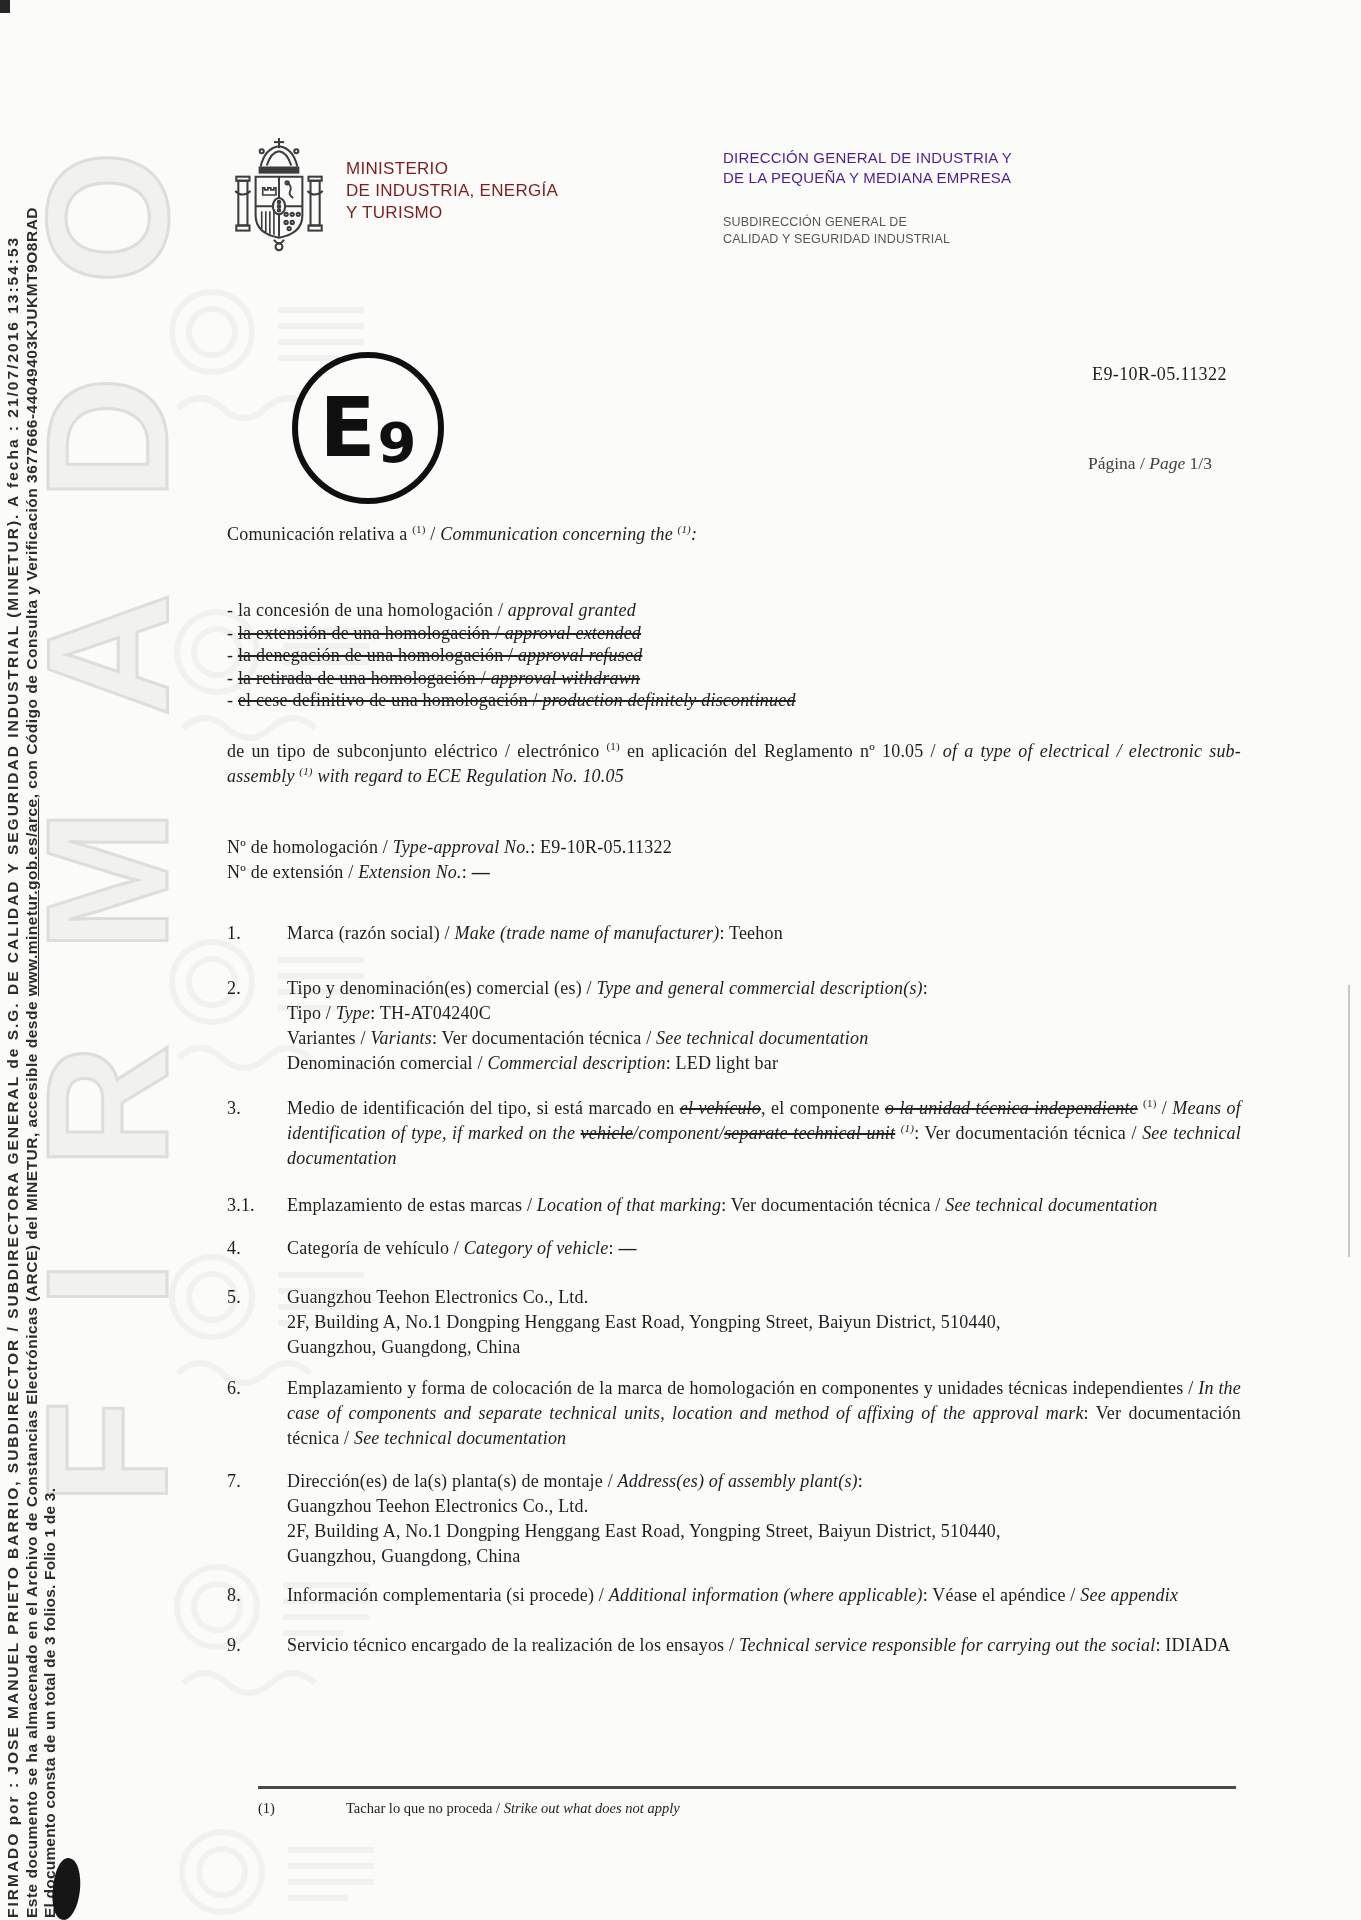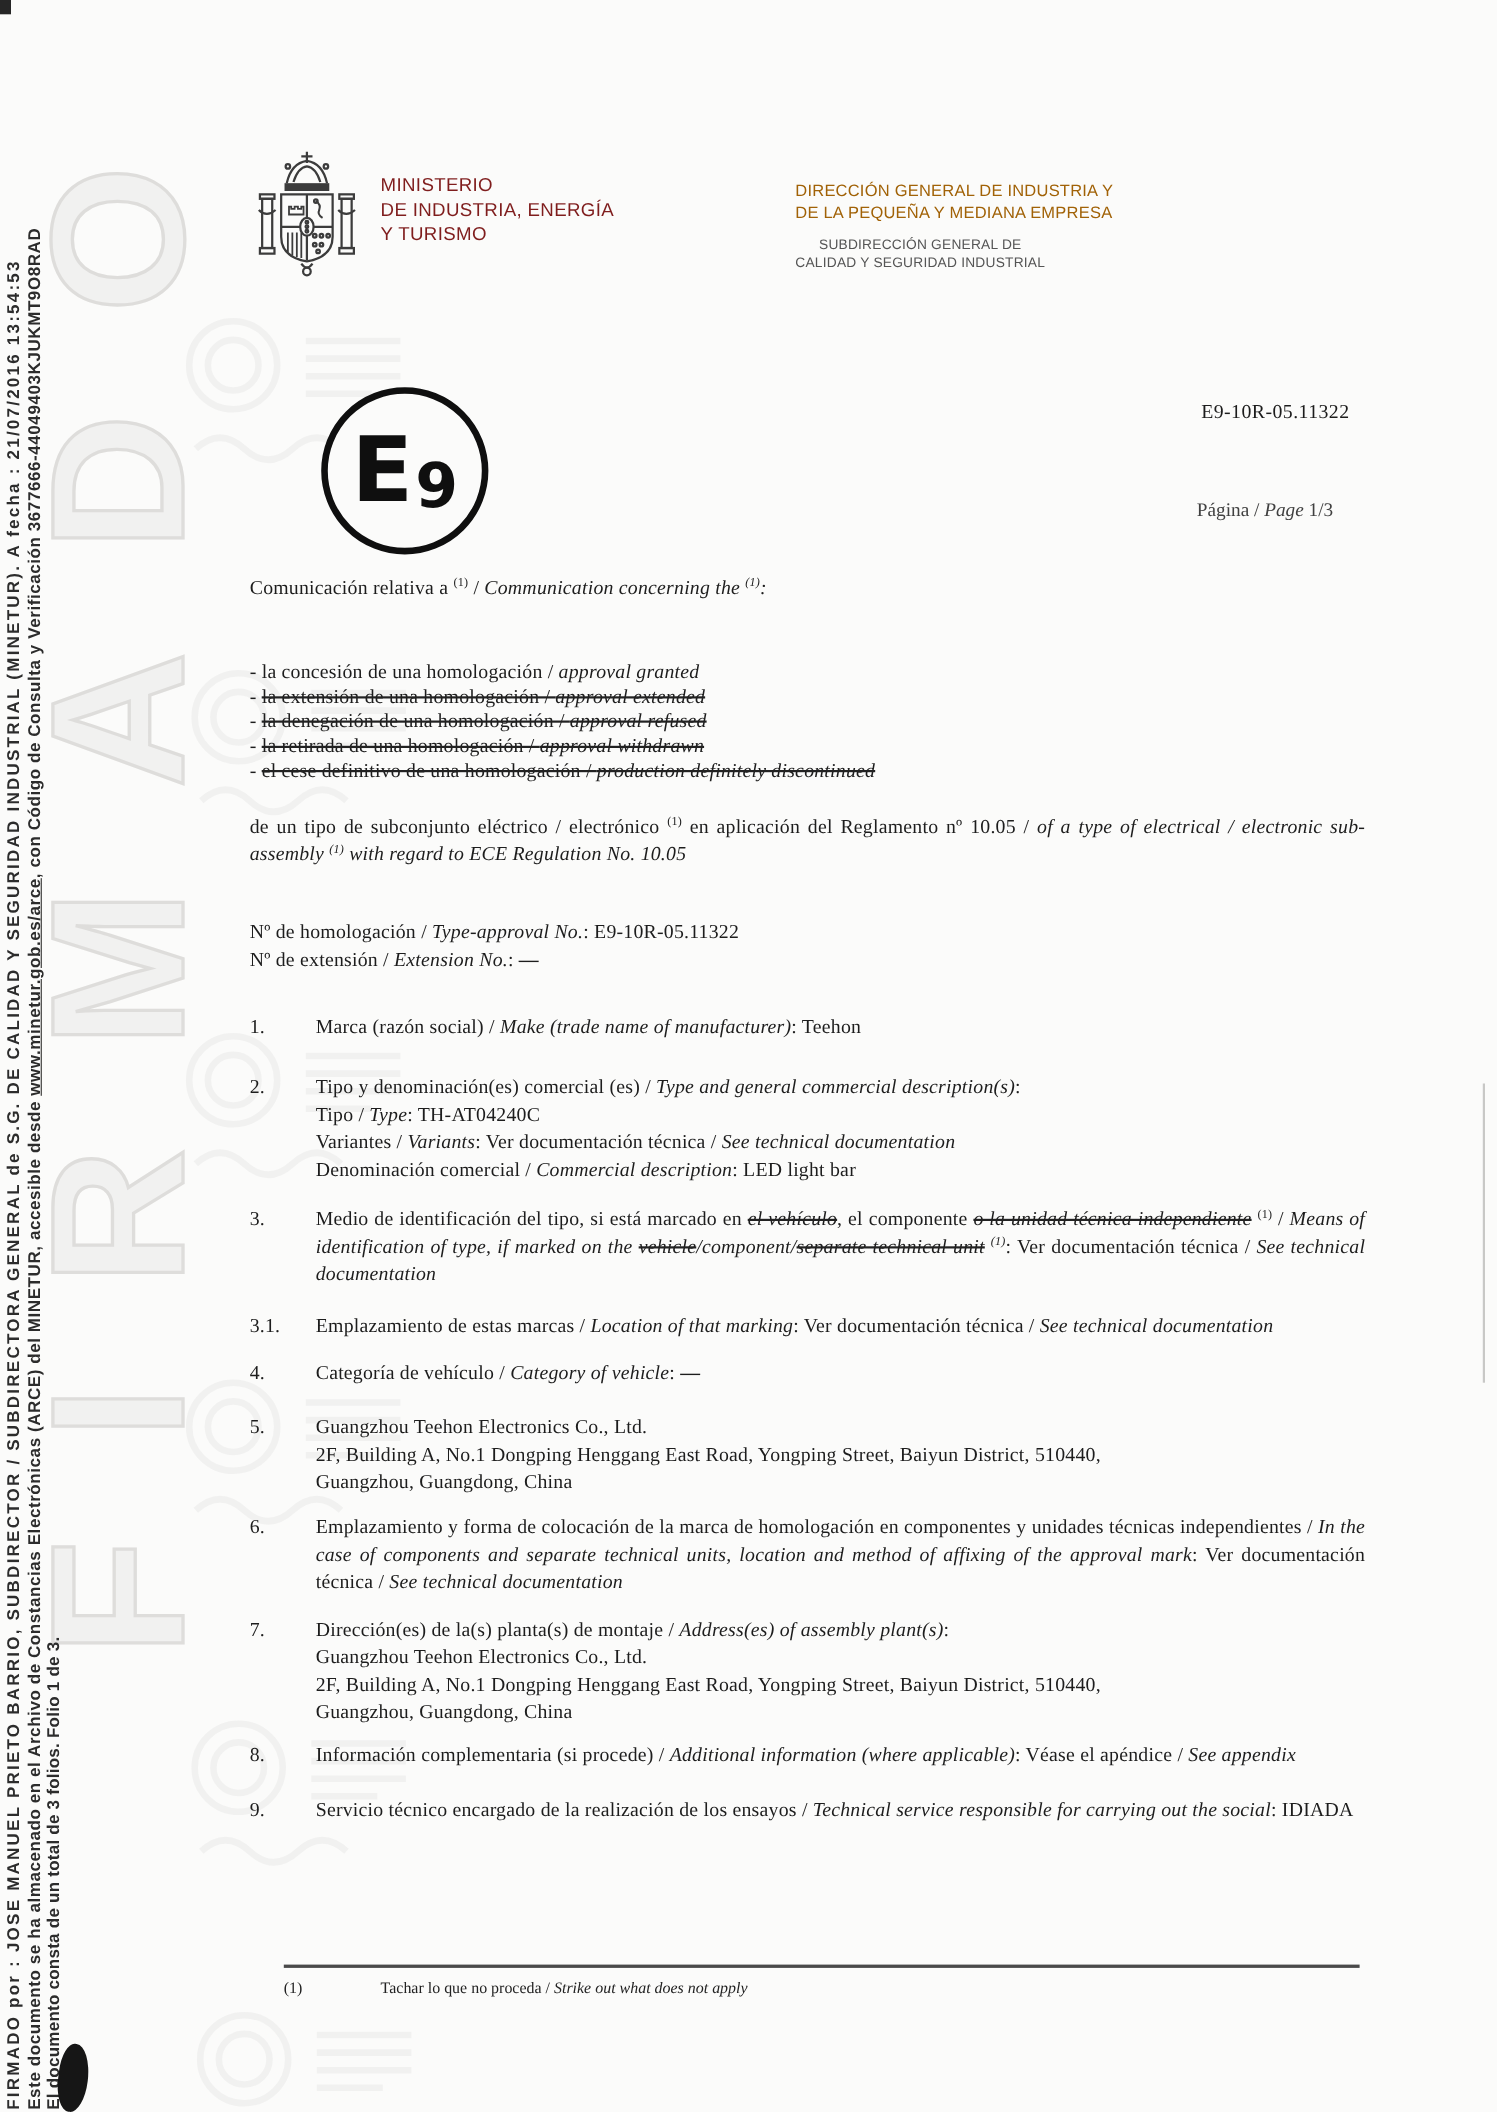--- a/index.html
+++ b/index.html
@@ -29,24 +29,24 @@
   .corner-mark{position:absolute;left:0;top:0;width:10px;height:13px;background:#262626;z-index:3;}
   .ink-blob{position:absolute;left:53px;top:1858px;width:27px;height:62px;background:#161616;
             border-radius:45% 55% 50% 50%;transform:rotate(7deg);z-index:3;}
   .right-line{position:absolute;left:1348px;top:985px;width:2px;height:272px;background:#c8c8c6;z-index:1;}
   .ghost{position:absolute;width:250px;height:190px;opacity:0.055;z-index:0;}
 
   
   .coa{position:absolute;left:228px;top:136px;width:102px;height:120px;z-index:1;}
   .ministry{position:absolute;left:346px;top:158px;font-family:"Liberation Sans","DejaVu Sans",sans-serif;
             font-size:17px;line-height:22px;color:#7f1d1d;letter-spacing:0.3px;z-index:1;}
-  .dept{position:absolute;left:723px;top:164px;font-family:"Liberation Sans","DejaVu Sans",sans-serif;
-        font-size:15px;line-height:20px;color:#a16207;letter-spacing:0.2px;z-index:1;}
+  .dept{position:absolute;left:723px;top:148px;font-family:"Liberation Sans","DejaVu Sans",sans-serif;
+        font-size:15px;line-height:20px;color:#4c1d95;letter-spacing:0.2px;z-index:1;}
   .subdept{position:absolute;left:723px;top:214px;font-family:"Liberation Sans","DejaVu Sans",sans-serif;
-        font-size:12.5px;line-height:17px;color:#555;letter-spacing:0.2px;z-index:1;text-align:center;}
+        font-size:12.5px;line-height:17px;color:#555;letter-spacing:0.2px;z-index:1;}
 
   .emark{position:absolute;left:292px;top:352px;width:140px;height:140px;border:6px solid #0f0f0f;
          border-radius:50%;display:flex;align-items:center;justify-content:center;z-index:1;
          font-family:"DejaVu Sans","Liberation Sans",sans-serif;font-weight:bold;color:#0f0f0f;background:#fbfbfa;}
   .emark .e{font-size:82px;line-height:1;}
   .emark .n{font-size:56px;line-height:1;margin-top:30px;margin-left:2px;}
 
   .ref-number{position:absolute;left:1092px;top:364px;font-size:18px;letter-spacing:0.4px;color:#1c1c1c;z-index:1;}
   .page-label{position:absolute;left:1088px;top:453px;font-size:17.5px;color:#404040;z-index:1;}
 

